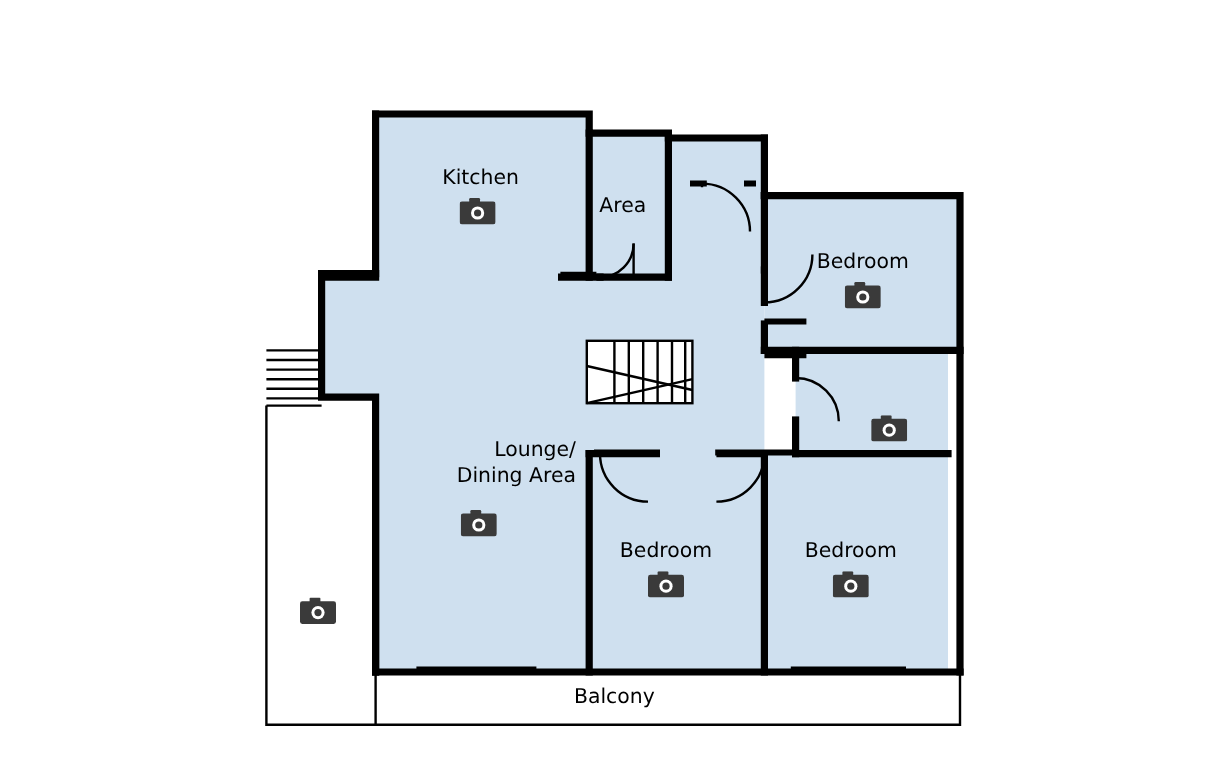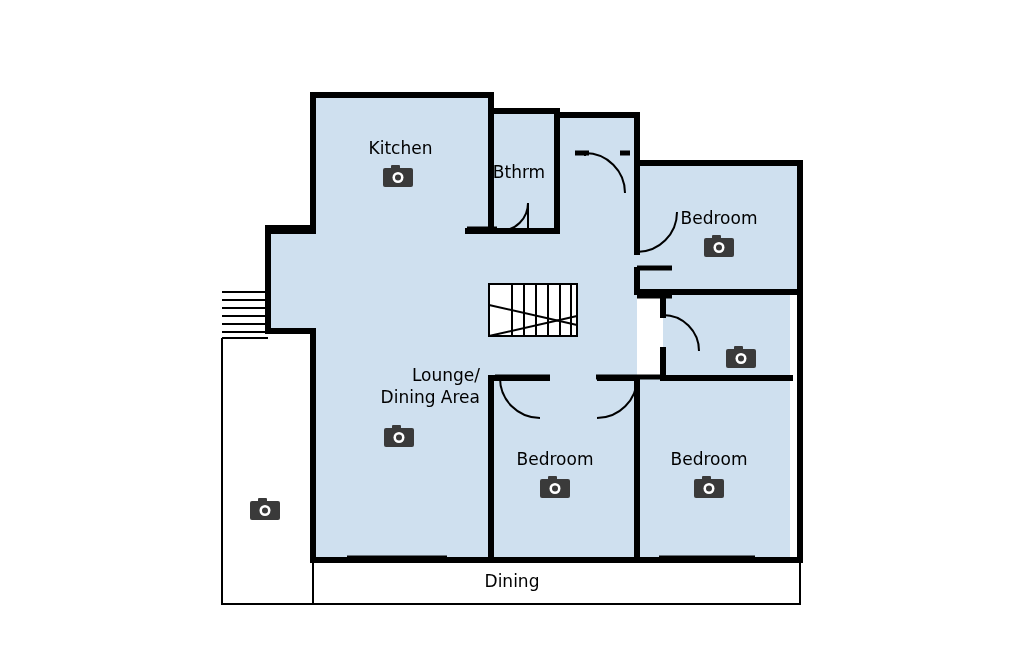--- a/index.html
+++ b/index.html
@@ -168,21 +168,21 @@
   </svg>
 
   <div class="room-label" style="left:313px; top:117px; width:175px;">Kitchen</div>
   <svg class="cam-icon" style="left:383px; top:145px;" viewBox="0 0 30 22">
     <rect x="0" y="3" width="30" height="19" rx="2" fill="#3a3a3a"></rect>
     <rect x="8" y="0" width="9" height="4" rx="1" fill="#3a3a3a"></rect>
     <circle cx="15" cy="12.5" r="5.5" fill="#ffffff"></circle>
     <circle cx="15" cy="12.5" r="3" fill="#3a3a3a"></circle>
   </svg>
 
-  <div class="room-label" style="left:479px; top:141px; width:80px;">Bthrm</div>
+  <div class="room-label" style="left:479px; top:141px; width:80px;">Area</div>
 
   <div class="room-label" style="left:640px; top:187px; width:158px;">Bedroom</div>
   <svg class="cam-icon" style="left:704px; top:215px;" viewBox="0 0 30 22">
     <rect x="0" y="3" width="30" height="19" rx="2" fill="#3a3a3a"></rect>
     <rect x="8" y="0" width="9" height="4" rx="1" fill="#3a3a3a"></rect>
     <circle cx="15" cy="12.5" r="5.5" fill="#ffffff"></circle>
     <circle cx="15" cy="12.5" r="3" fill="#3a3a3a"></circle>
   </svg>
 
   <svg class="cam-icon" style="left:726px; top:326px;" viewBox="0 0 30 22">
@@ -217,15 +217,15 @@
     <circle cx="15" cy="12.5" r="3" fill="#3a3a3a"></circle>
   </svg>
 
   <svg class="cam-icon" style="left:250px; top:478px;" viewBox="0 0 30 22">
     <rect x="0" y="3" width="30" height="19" rx="2" fill="#3a3a3a"></rect>
     <rect x="8" y="0" width="9" height="4" rx="1" fill="#3a3a3a"></rect>
     <circle cx="15" cy="12.5" r="5.5" fill="#ffffff"></circle>
     <circle cx="15" cy="12.5" r="3" fill="#3a3a3a"></circle>
   </svg>
 
-  <div class="room-label" style="left:448px; top:550px; width:128px;">Dining</div>
+  <div class="room-label" style="left:448px; top:550px; width:128px;">Balcony</div>
 
 </div>
 
 </body></html>

